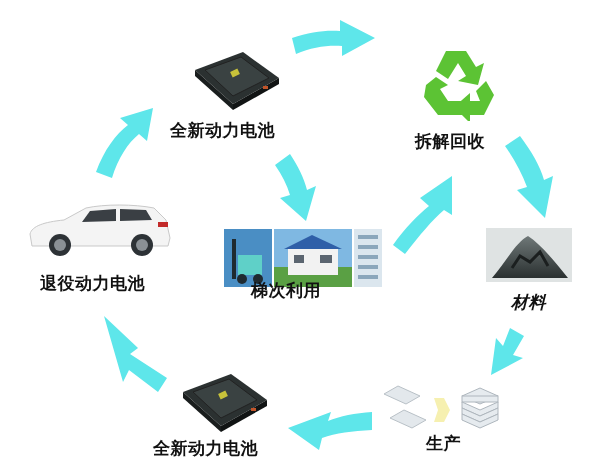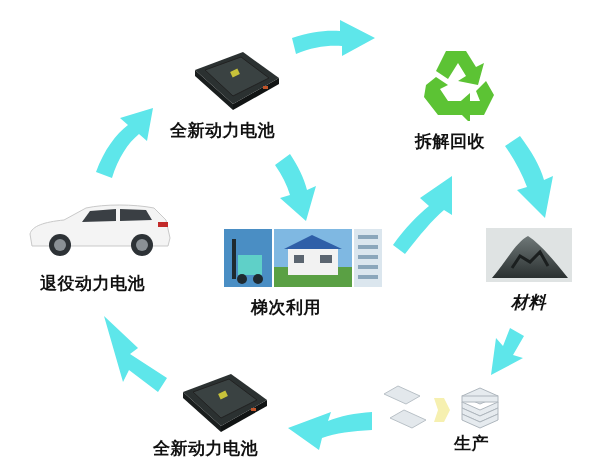--- a/index.html
+++ b/index.html
@@ -80,21 +80,21 @@
     <polygon points="58,18 68,18 74,30 68,42 58,42 62,30" fill="#f6f0b0"></polygon>
     <g fill="#e6ebef" stroke="#aeb6bd" stroke-width="1">
       <polygon points="86,16 104,8 122,16 104,24"></polygon>
       <rect x="86" y="16" width="36" height="6" transform="skewY(0)"></rect>
       <polygon points="86,22 104,30 122,22 122,28 104,36 86,28"></polygon>
       <polygon points="86,28 104,36 122,28 122,34 104,42 86,34"></polygon>
       <polygon points="86,34 104,42 122,34 122,40 104,48 86,40"></polygon>
     </g>
   </svg>
 </div>
-<div class="label" style="left:454px;top:432px;text-align:right;">生产</div>
+<div class="label" style="left:426px;top:432px;text-align:right;">生产</div>
 
 <div class="node" style="left:171px;top:372px;width:100px;height:62px;">
   <svg width="100" height="62">
     <polygon points="12,20 60,2 96,28 50,54" fill="#2b3131"></polygon>
     <polygon points="12,20 50,54 50,60 12,26" fill="#1a1e1e"></polygon>
     <polygon points="50,54 96,28 96,34 50,60" fill="#111414"></polygon>
     <polygon points="22,20 58,7 86,28 50,46" fill="#3a4242" stroke="#222" stroke-width="1"></polygon>
     <rect x="48" y="20" width="8" height="6" fill="#c8c23a" transform="rotate(-25 52 23)"></rect>
     <rect x="80" y="36" width="5" height="3" fill="#c2552a"></rect>
   </svg>
@@ -131,13 +131,13 @@
     <rect x="130" y="0" width="28" height="58" fill="#dbe6ee"></rect>
     <g fill="#8aa6bb">
         <rect x="134" y="6" width="20" height="4"></rect>
         <rect x="134" y="16" width="20" height="4"></rect>
         <rect x="134" y="26" width="20" height="4"></rect>
         <rect x="134" y="36" width="20" height="4"></rect>
         <rect x="134" y="46" width="20" height="4"></rect>
       </g>
   </svg>
 </div>
-<div class="label" style="left:251px;top:296px;">梯次利用</div>
+<div class="label" style="left:251px;top:279px;">梯次利用</div>
 
 </body></html>

